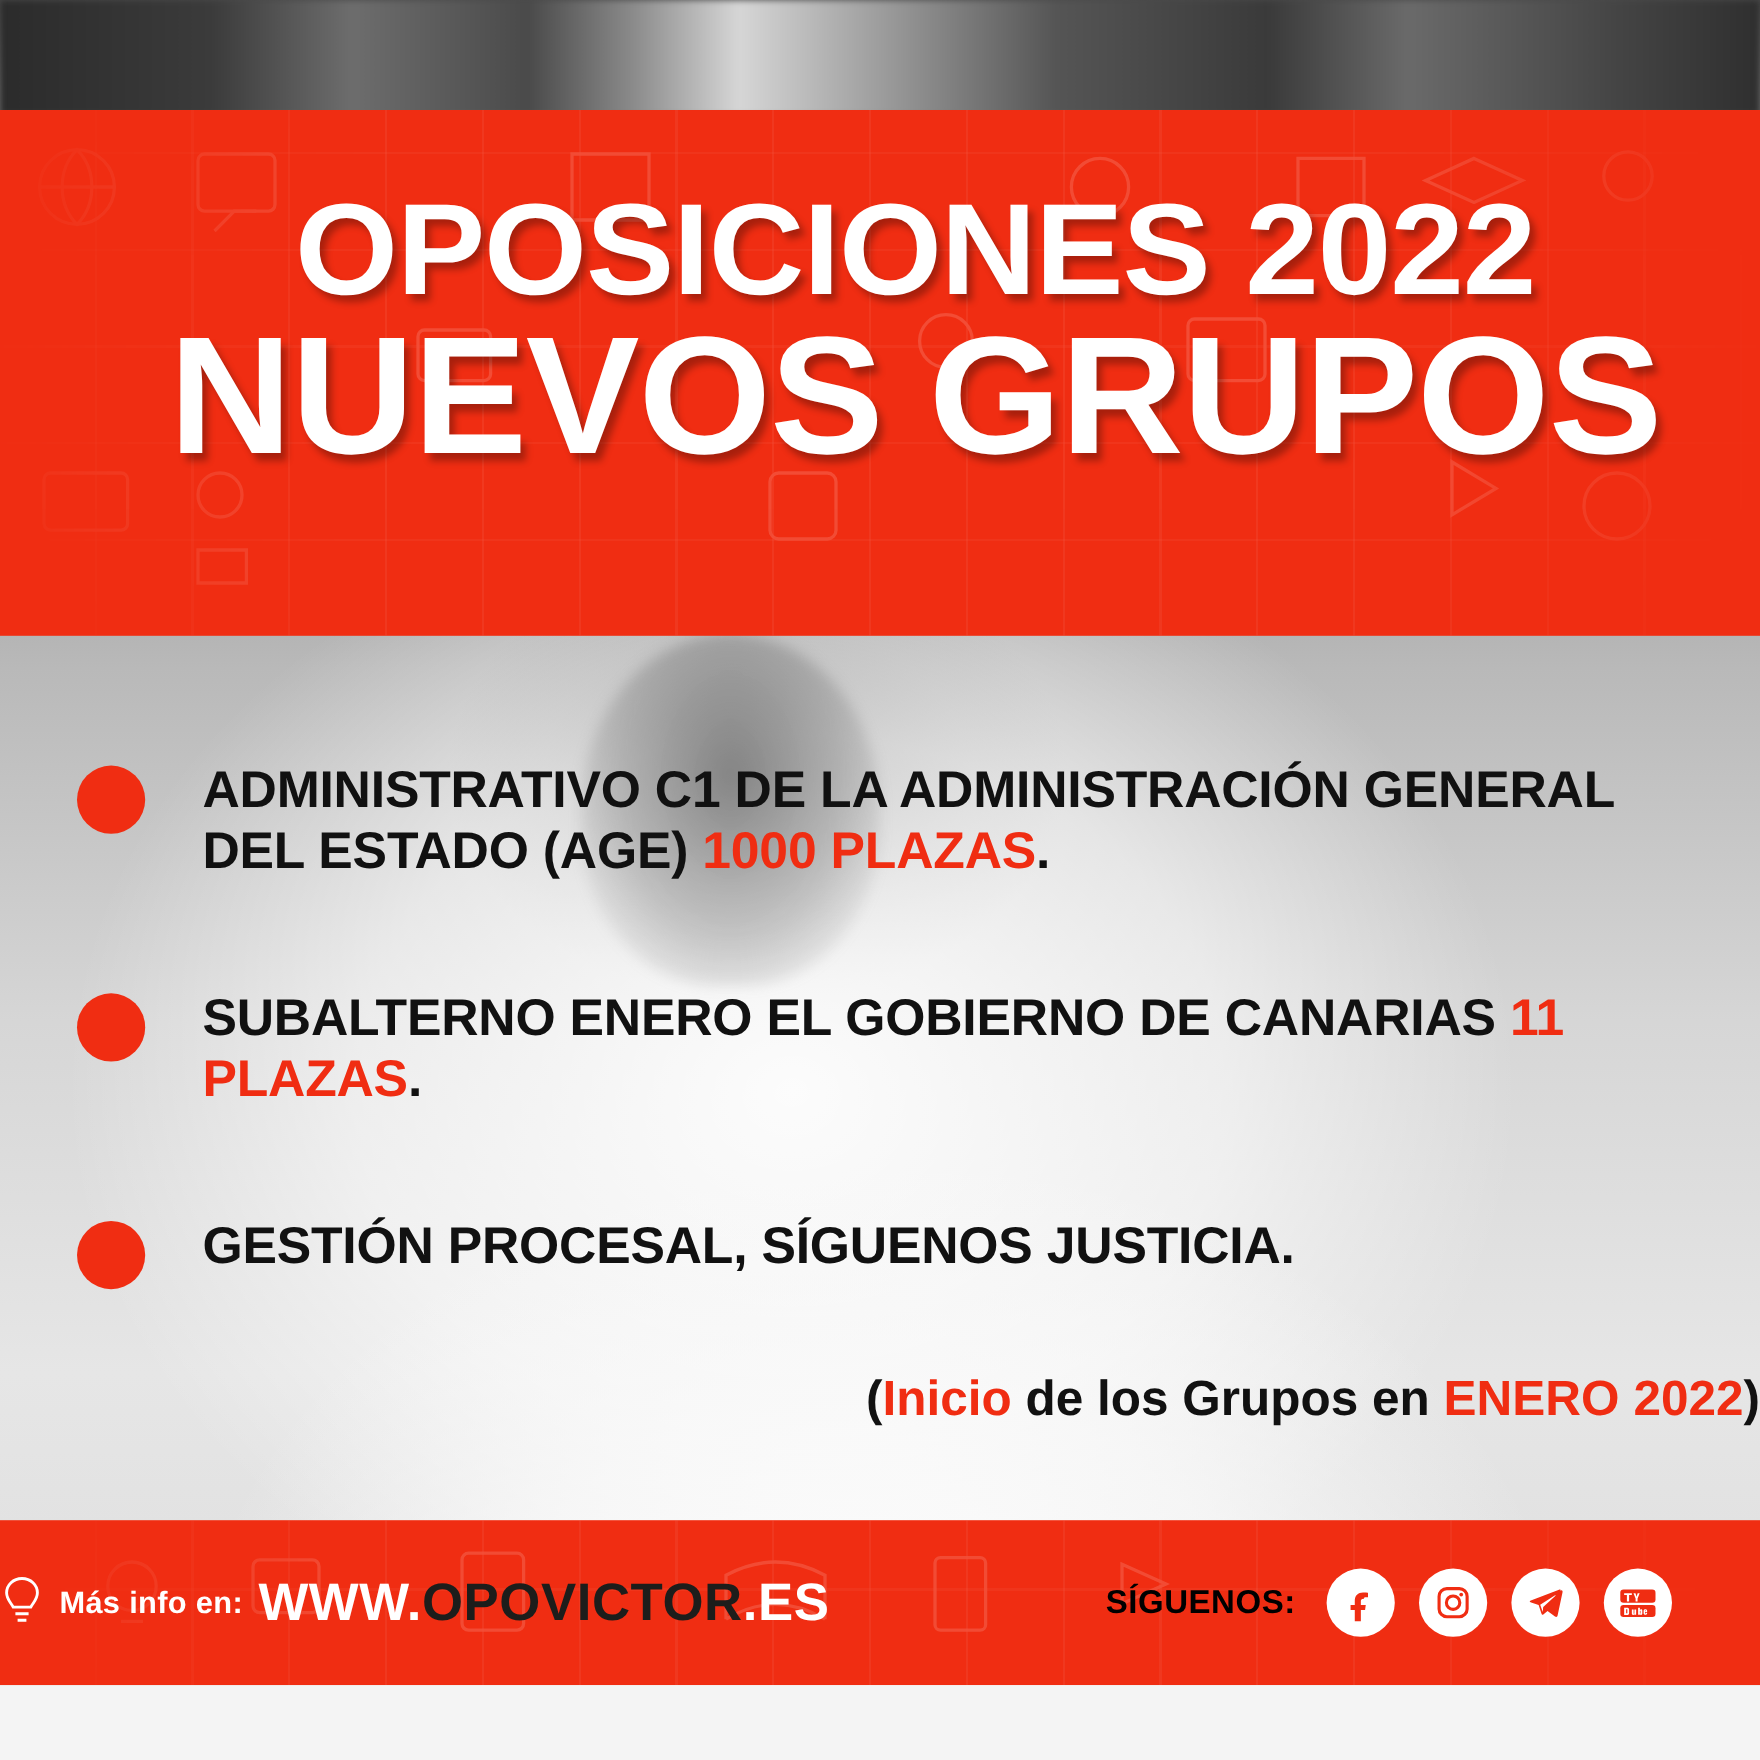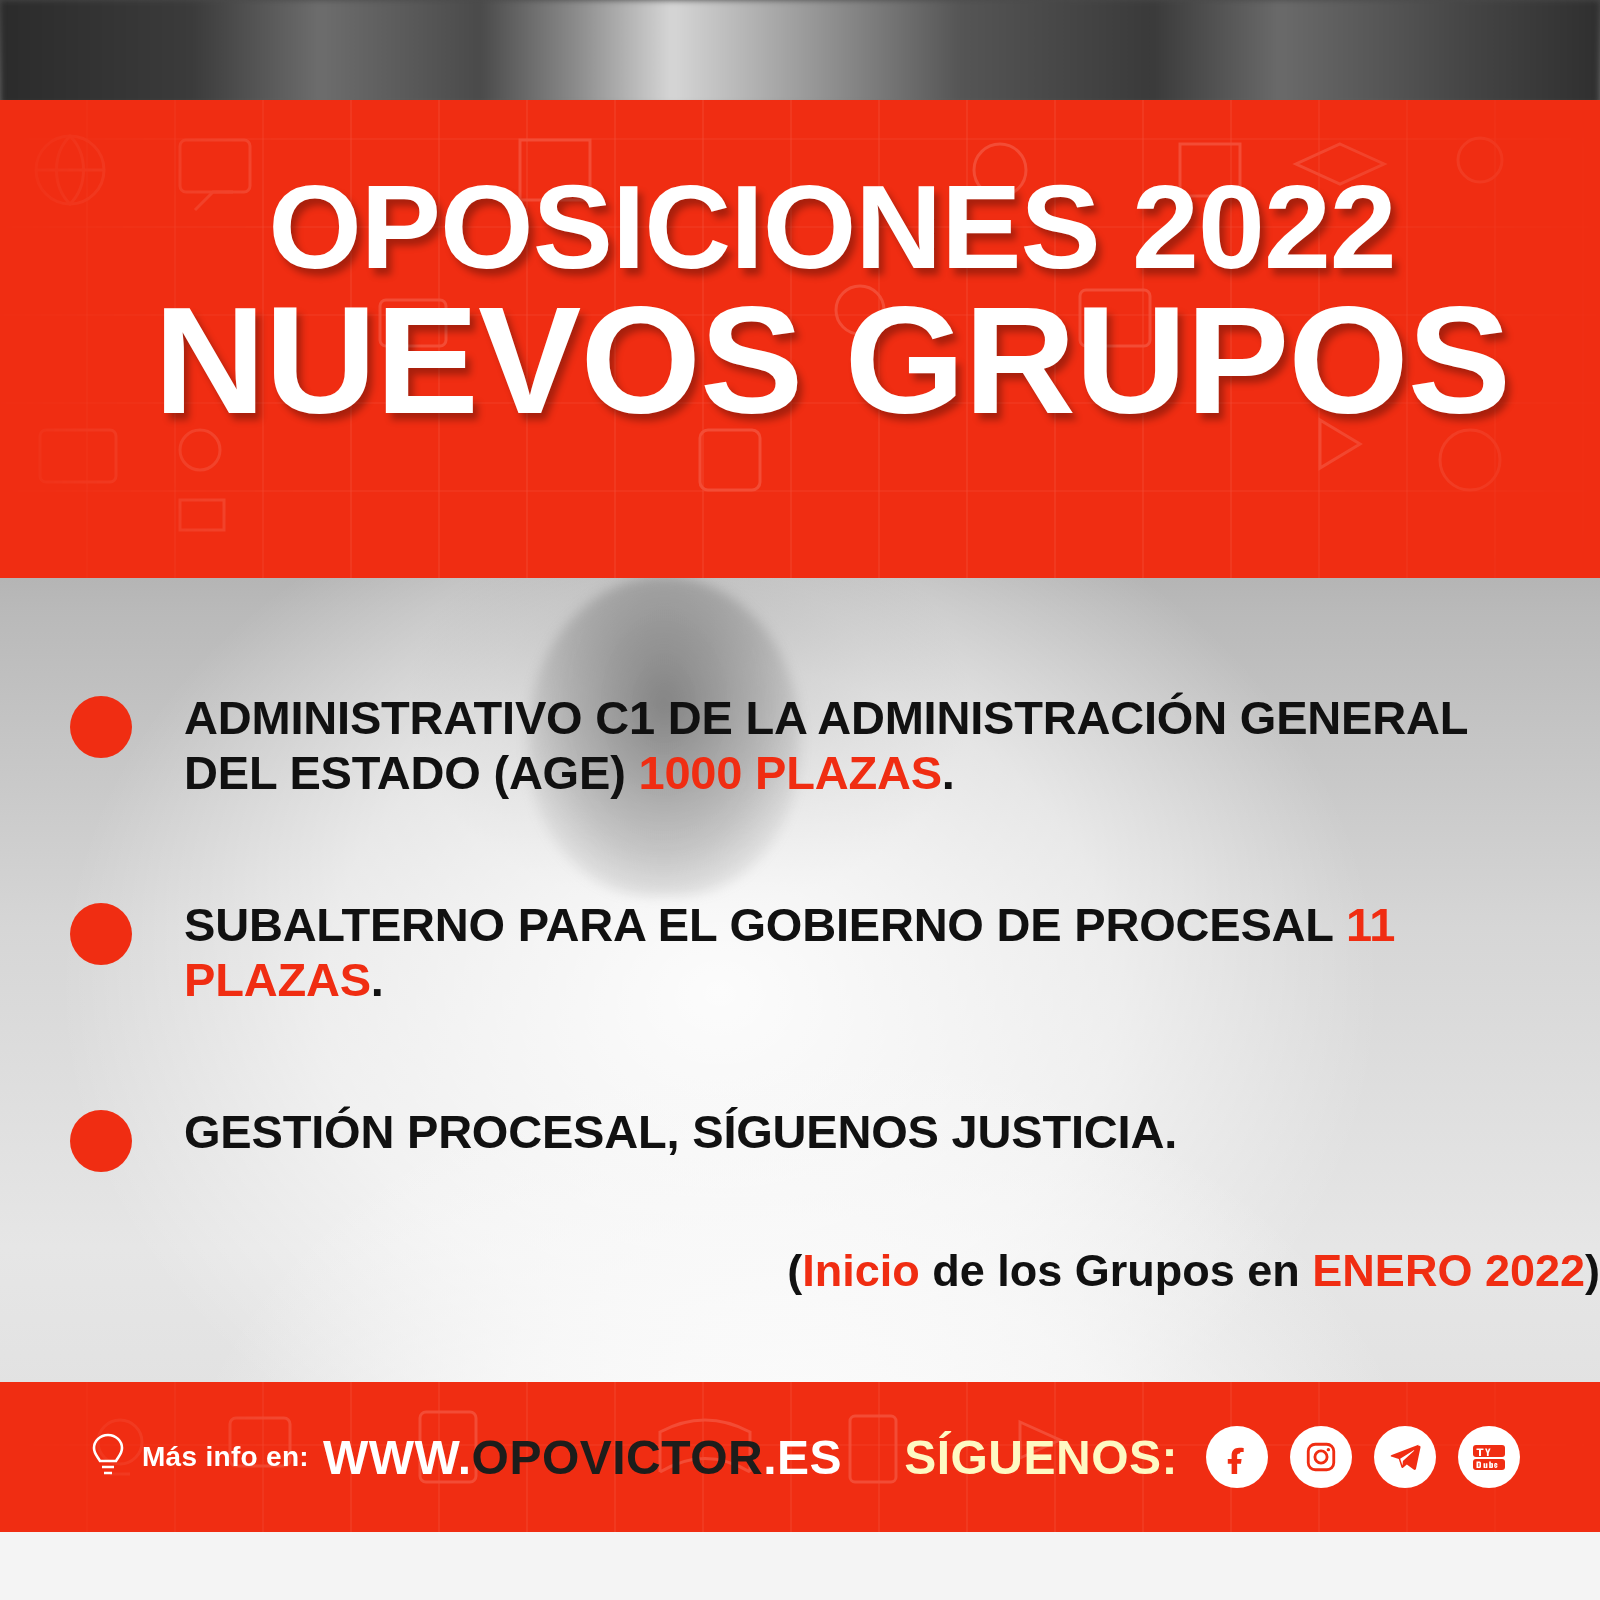--- a/index.html
+++ b/index.html
@@ -158,21 +158,20 @@
   .footer-inner {
     position: absolute;
     inset: 0;
     display: flex;
     align-items: center;
     z-index: 3;
   }
   .footer-left {
     display: flex;
     align-items: center;
-    padding-left: 88px;
   }
   .footer-left .bulb {
     margin-right: 14px;
   }
   .mas-info {
     color: #ffffff;
     font-family: "Liberation Sans", sans-serif;
     font-weight: bold;
     font-size: 28px;
     letter-spacing: 0.3px;
@@ -187,24 +186,24 @@
   }
   .url .dark { color: #1d1d1b; }
 
   .footer-right {
     margin-left: auto;
     display: flex;
     align-items: center;
     padding-right: 80px;
   }
   .siguenos {
-    color: #fef9c3;
-    font-family: "Liberation Sans", sans-serif;
-    font-weight: bold;
-    font-size: 48px;
+    color: #000000;
+    font-family: "Liberation Sans", sans-serif;
+    font-weight: bold;
+    font-size: 30px;
     letter-spacing: 0.5px;
     margin-right: 28px;
   }
   .social {
     width: 62px;
     height: 62px;
     border-radius: 50%;
     background: #ffffff;
     margin-right: 22px;
     display: flex;
@@ -269,21 +268,21 @@
     <div class="bullet-row">
       <div class="dot"></div>
       <div class="bullet-text">
         <span>ADMINISTRATIVO C1 DE LA ADMINISTRACIÓN GENERAL DEL ESTADO (AGE) </span><span class="hl">1000 PLAZAS</span><span>.</span>
       </div>
     </div>
 
     <div class="bullet-row">
       <div class="dot"></div>
       <div class="bullet-text">
-        <span>SUBALTERNO PARA EL GOBIERNO DE PROCESAL </span><span class="hl">11 PLAZAS</span><span>.</span>
+        <span>SUBALTERNO ENERO EL GOBIERNO DE CANARIAS </span><span class="hl">11 PLAZAS</span><span>.</span>
       </div>
     </div>
 
     <div class="bullet-row">
       <div class="dot"></div>
       <div class="bullet-text">
         <span>GESTIÓN PROCESAL, SÍGUENOS JUSTICIA.</span><span class="hl"></span><span></span>
       </div>
     </div>
 

